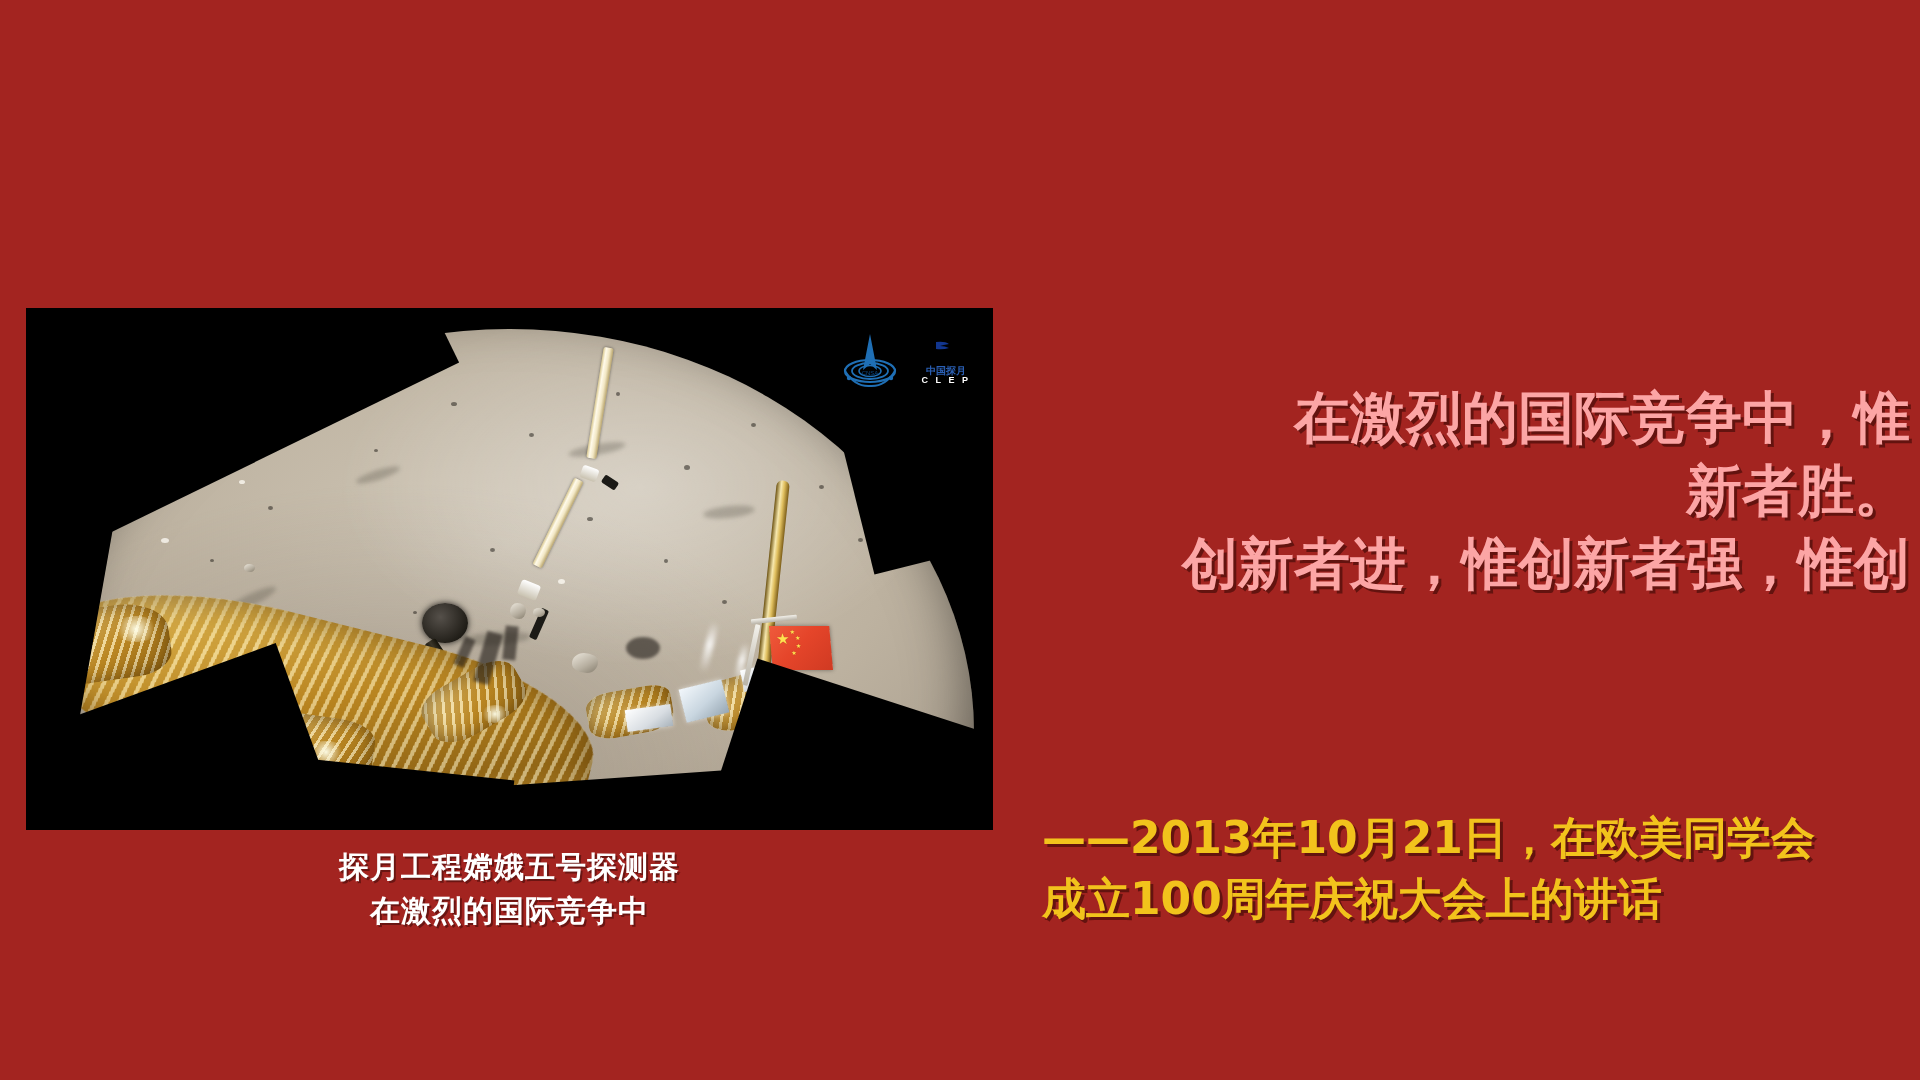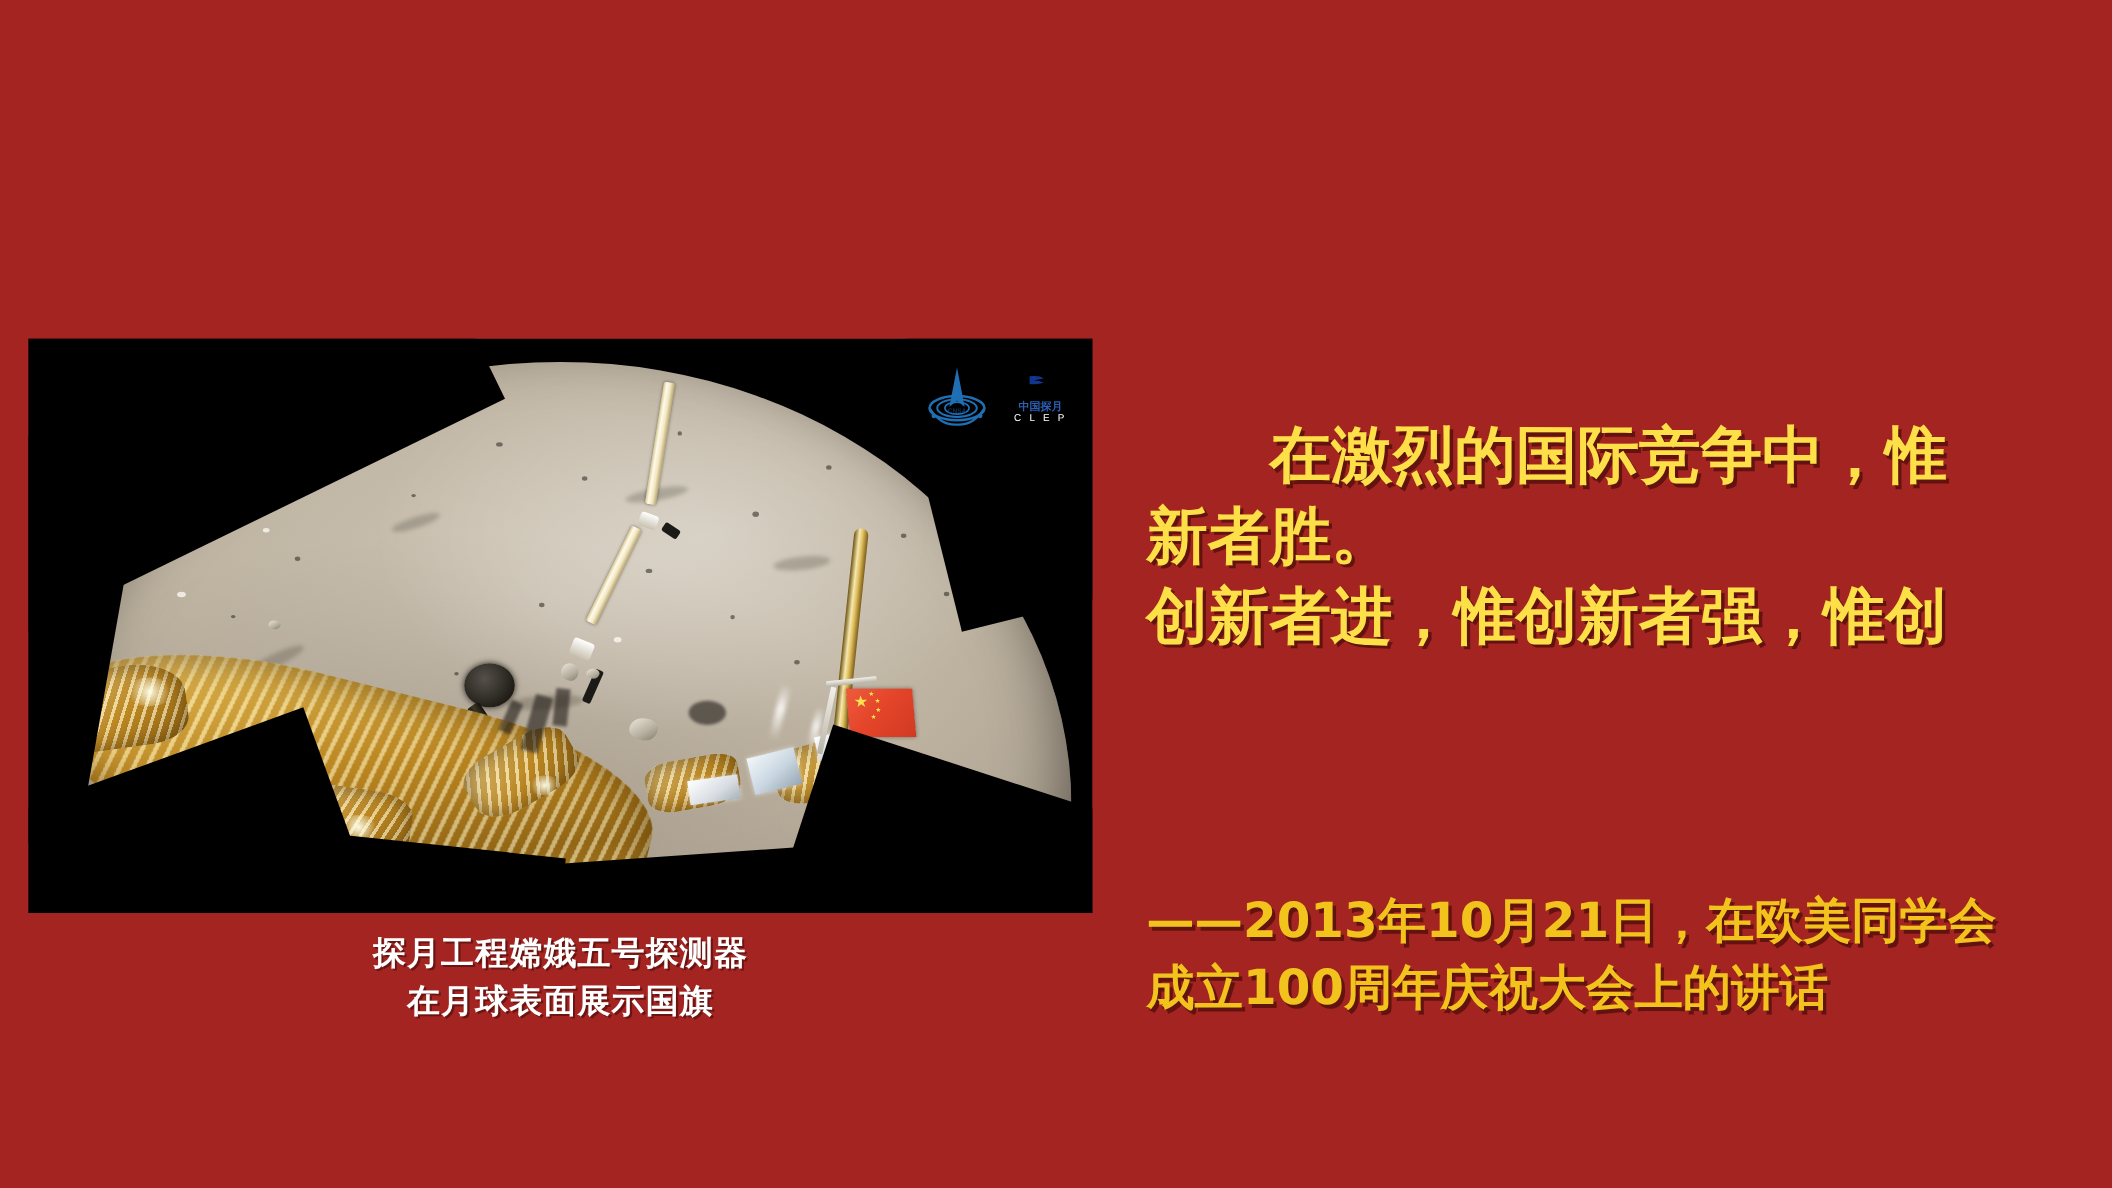--- a/index.html
+++ b/index.html
@@ -191,21 +191,21 @@
   }
   #cnsa-logo { width: 58px; height: 62px; }
   #clep-logo { width: 62px; height: 62px; display: flex; flex-direction: column; align-items: center; text-align: center; }
   #clep-mark { width: 40px; height: 34px; }
   .clep-cn {
     color: #2a5fb4; font-size: 10px; font-weight: bold;
     letter-spacing: 0px; line-height: 1.1; margin-top: 1px;
     font-family: "DejaVu Sans", "Liberation Sans", sans-serif;
   }
   .clep-en {
-    color: #ffffff; font-size: 9px; font-weight: normal;
+    color: #ffffff; font-size: 9px; font-weight: bold;
     letter-spacing: 2.5px; line-height: 1.1;
     font-family: "Liberation Sans", sans-serif;
   }
 
   
   #photo-caption {
     position: absolute;
     left: 26px;
     top: 845px;
     width: 967px;
@@ -221,27 +221,28 @@
   #photo-caption .cap-line { display: block; }
 
   
   #quote-block {
     position: absolute;
     left: 1042px;
     top: 382px;
     width: 868px;
   }
   #quote-text {
-    color: #fde047;
-    font-family: Liberation Mono, monospace;
+    color: #fca5a5;
+    font-family: Liberation Sans, sans-serif;
     font-weight: bold;
     font-size: 56px;
     line-height: 1.30;
     letter-spacing: 0px;
     text-shadow: 3px 3px 0 rgba(78,14,10,0.75);
+    text-align: right;
   }
   #quote-text .q-line { display: block; white-space: nowrap; }
   #quote-text .q-line.indent { text-indent: 112px; }
 
   
   #attribution {
     position: absolute;
     left: 1042px;
     top: 808px;
     width: 880px;
@@ -372,21 +373,21 @@
           <div class="clep-cn">中国探月</div>
           <div class="clep-en">C L E P</div>
         </div>
 
       </div>
     </div>
   </div>
 
   <div id="photo-caption">
     <span class="cap-line">探月工程嫦娥五号探测器</span>
-    <span class="cap-line">在月球表面展示国旗</span>
+    <span class="cap-line">在激烈的国际竞争中</span>
   </div>
 
   <div id="quote-block">
     <div id="quote-text">
       <span class="q-line indent">在激烈的国际竞争中，惟</span>
       <span class="q-line">新者胜。</span>
       <span class="q-line">创新者进，惟创新者强，惟创</span>
     </div>
   </div>
 

